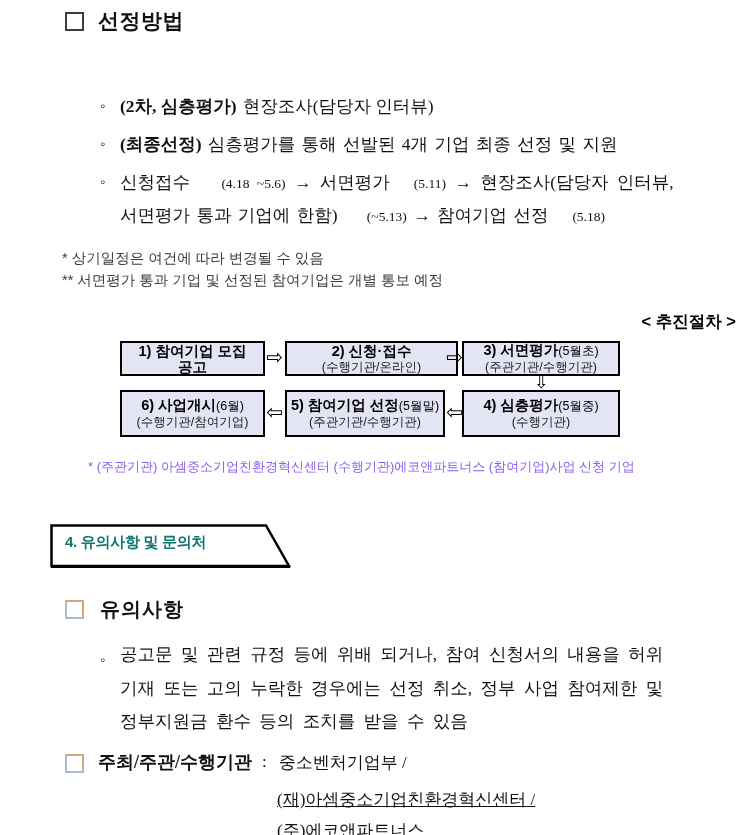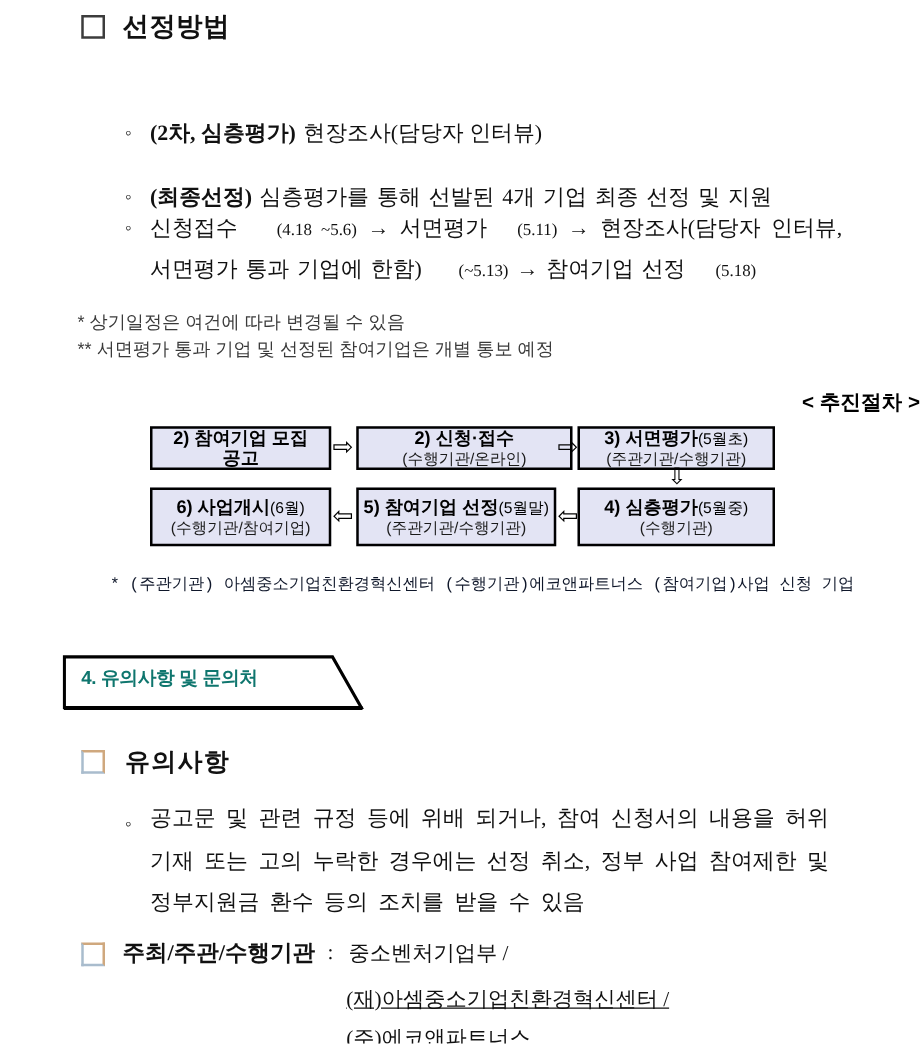--- a/index.html
+++ b/index.html
@@ -15,21 +15,21 @@
   
   .bullet{font-size:17.5px;white-space:nowrap;}
   .circ{display:inline-block;width:20px;color:#222;font-size:15px;vertical-align:1px;}
   .b{font-weight:bold;margin-right:6px;}
   .js1{word-spacing:4px;}
   .small, .sm{font-size:13.5px;margin-left:24px;}
 
   
   .goth{font-family:"Liberation Sans","DejaVu Sans",sans-serif;}
   .fn{font-size:14.5px;color:#3a3a3a;line-height:22px;}
-  .fn2{font-size:13px;color:#0f172a;font-family:Liberation Mono, monospace;}
+  .fn2{font-size:13px;color:#8b5cf6;}
 
   
   .ptitle{font-weight:bold;font-size:16.5px;color:#000;}
   .fbox{position:absolute;background:#e3e4f4;border:2px solid #000;box-sizing:border-box;
         display:flex;flex-direction:column;align-items:center;justify-content:center;text-align:center;}
   .fbox .l1{font-weight:bold;font-size:14.5px;line-height:16px;color:#000;white-space:nowrap;}
   .fbox .l1 .sfx{font-weight:normal;font-size:12.5px;}
   .fbox .l2{font-weight:normal;font-size:12.5px;line-height:16px;color:#1a1a1a;white-space:nowrap;}
   .arrow{position:absolute;font-family:"DejaVu Sans",sans-serif;color:#000;}
 
@@ -51,40 +51,40 @@
 <div class="page">
 
   <div class="abs h1" style="left:65px;top:7px;">
     <span class="sq"></span>
     <span>선정방법</span>
   </div>
 
   <div class="abs bullet" style="left:100px;top:94px;">
     <span class="circ">◦</span><span class="b">(2차, 심층평가)</span><span>현장조사(담당자 인터뷰)</span>
   </div>
-  <div class="abs bullet" style="left:100px;top:132px;word-spacing:2px;margin-top:13px;">
+  <div class="abs bullet" style="left:100px;top:132px;word-spacing:2px;">
     <span class="circ">◦</span><span class="b">(최종선정)</span><span>심층평가를 통해 선발된 4개 기업 최종 선정 및 지원</span>
   </div>
 
   <div class="abs bullet js1" style="left:100px;top:170px;">
     <span class="circ">◦</span><span><span>신청접수</span><span class="small"> (4.18 ~5.6)</span><span>  →  </span><span>서면평가</span><span class="small">(5.11)</span><span>  →  </span><span>현장조사(담당자  인터뷰,</span></span>
   </div>
   <div class="abs bullet" style="left:120px;top:203px;word-spacing:2px;">
     <span><span>서면평가 통과 기업에 한함)</span><span class="small"> (~5.13)</span><span>  →  </span><span>참여기업 선정</span><span class="small">(5.18)</span></span>
   </div>
 
   <div class="abs goth fn" style="left:62px;top:247px;">
       <div>* 상기일정은 여건에 따라 변경될 수 있음</div>
       <div>** 서면평가 통과 기업 및 선정된 참여기업은 개별 통보 예정</div>
     </div>
 
   <div class="abs goth ptitle" style="left:0;top:311px;width:736px;text-align:right;">&lt; 추진절차 &gt;</div>
 
   <div class="fbox goth" style="left:120px;top:341px;width:145px;height:35px;">
-    <div class="l1">2) 참여기업 모집</div>
+    <div class="l1">1) 참여기업 모집</div>
     <div class="l1">공고</div>
   </div>
   <div class="arrow" style="left:266px;top:345px;font-size:20px;">⇨</div>
   <div class="fbox goth" style="left:285px;top:341px;width:173px;height:35px;">
     <div class="l1">2) 신청·접수</div>
     <div class="l2">(수행기관/온라인)</div>
   </div>
   <div class="arrow" style="left:446px;top:345px;font-size:20px;">⇨</div>
   <div class="fbox goth" style="left:462px;top:341px;width:158px;height:35px;">
     <div class="l1"><span>3) 서면평가</span><span class="sfx">(5월초)</span></div>

